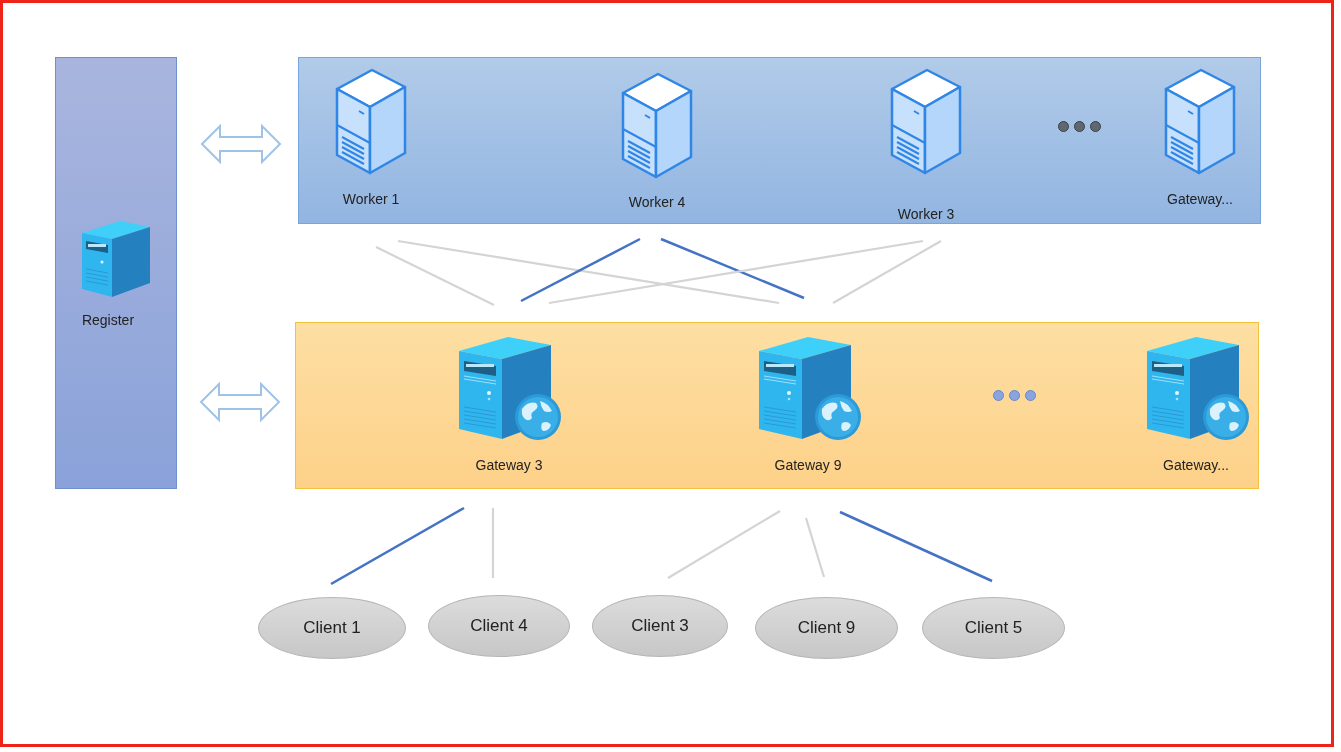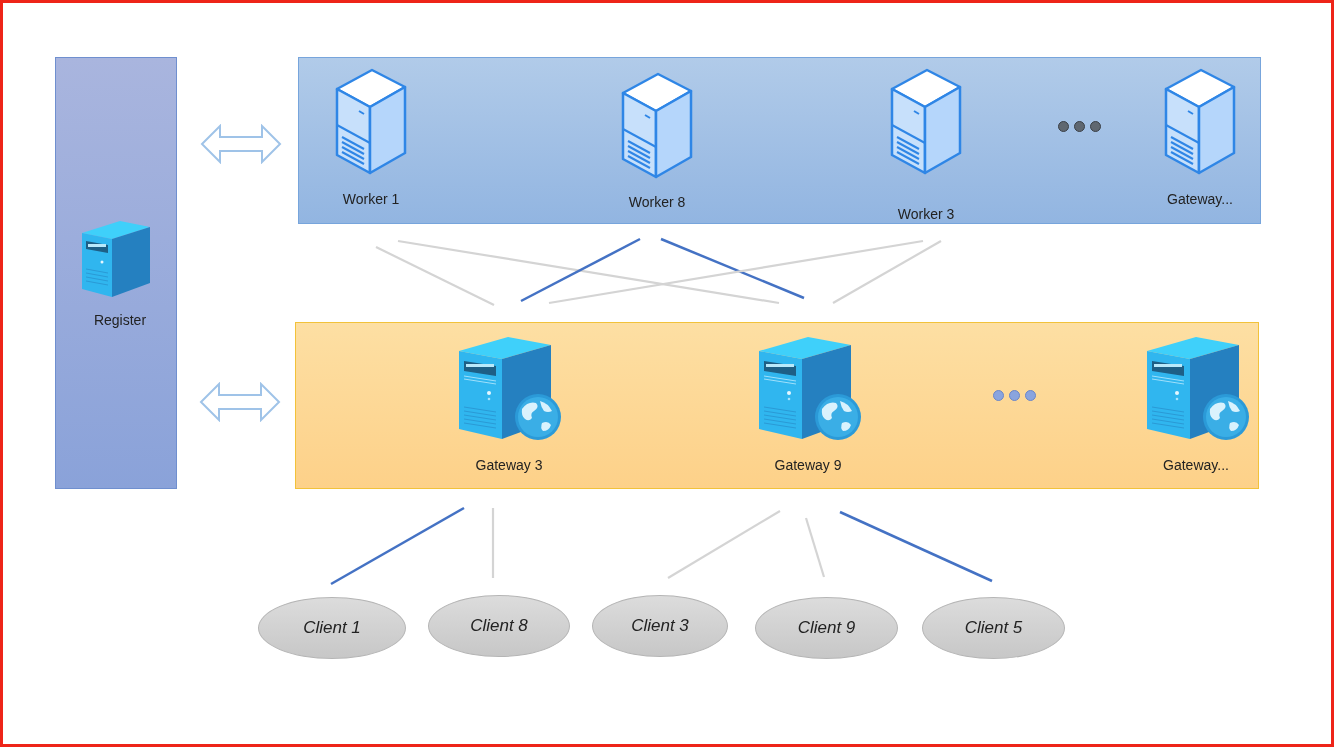--- a/index.html
+++ b/index.html
@@ -12,21 +12,21 @@
   .workers-panel { position:absolute; left:298px; top:57px; width:963px; height:167px;
            background:linear-gradient(#b1cbe9, #92b5e1); border:1px solid #77a5dc; box-sizing:border-box; }
   .gateways-panel { position:absolute; left:295px; top:322px; width:964px; height:167px;
            background:linear-gradient(#fddfa3, #fdd189); border:1px solid #f2c23a; box-sizing:border-box; }
   .label { position:absolute; font-size:14px; color:#222; white-space:nowrap; transform:translateX(-50%); }
   .icon { position:absolute; }
   .dots { position:absolute; display:flex; gap:5px; }
   .dots span { width:9px; height:9px; border-radius:50%; display:block; }
   .client { position:absolute; width:148px; height:62px; border-radius:50%;
            background:linear-gradient(#dcdcdc, #c7c7c7); border:1px solid #b5b5b5; box-sizing:border-box;
-           display:flex; align-items:center; justify-content:center; font-size:17px; color:#222;font-style:italic; }
+           display:flex; align-items:center; justify-content:center; font-size:17px; color:#222; }
   svg.links { position:absolute; left:0; top:0; }
 </style>
 </head>
 <body>
 
 <div class="frame"></div>
 
 <div class="register-panel"></div>
 <svg class="icon" style="left:80px;top:217px" width="72" height="82" viewBox="0 0 72 82">
   <polygon points="2,16 40,4 70,10 32,22" fill="#3fd0fa"></polygon>
@@ -35,21 +35,21 @@
   <polygon points="6,24 28,28 28,36 6,32" fill="#1e5f86"></polygon>
   <rect x="8" y="27" width="18" height="3" fill="#b9e9fb"></rect>
   <circle cx="22" cy="45" r="1.5" fill="#e6f7ff"></circle>
   <g stroke="#2a9ad6" stroke-width="1">
       <line x1="6" y1="52" x2="28" y2="56"></line>
       <line x1="6" y1="56" x2="28" y2="60"></line>
       <line x1="6" y1="60" x2="28" y2="64"></line>
       <line x1="6" y1="64" x2="28" y2="68"></line>
     </g>
 </svg>
-<div class="label" style="left:120px;top:312px">Register</div>
+<div class="label" style="left:108px;top:312px">Register</div>
 
 <svg class="icon" style="left:200px;top:124px" width="82" height="40" viewBox="0 0 82 40">
   <polygon points="2,20 20,2 20,13 62,13 62,2 80,20 62,38 62,27 20,27 20,38" fill="#fff" stroke="#9fc3e8" stroke-width="2"></polygon>
 </svg>
 <svg class="icon" style="left:199px;top:382px" width="82" height="40" viewBox="0 0 82 40">
   <polygon points="2,20 20,2 20,13 62,13 62,2 80,20 62,38 62,27 20,27 20,38" fill="#fff" stroke="#9fc3e8" stroke-width="2"></polygon>
 </svg>
 
 <div class="workers-panel"></div>
 
@@ -102,21 +102,21 @@
       <g stroke="#2f86e6" stroke-width="2">
         <line x1="8" y1="70" x2="30" y2="82"></line>
         <line x1="8" y1="75" x2="30" y2="87"></line>
         <line x1="8" y1="80" x2="30" y2="92"></line>
         <line x1="8" y1="85" x2="30" y2="97"></line>
       </g>
     </svg>
   </div>
 
 <div class="label" style="left:371px;top:191px">Worker 1</div>
-<div class="label" style="left:657px;top:194px">Worker 8</div>
+<div class="label" style="left:657px;top:194px">Worker 4</div>
 <div class="label" style="left:926px;top:206px">Worker 3</div>
 <div class="label" style="left:1200px;top:191px">Gateway...</div>
 
 <div class="dots" style="left:1058px;top:121px">
   <span style="background:#5f6770;border:1px solid #3a4047"></span>
     <span style="background:#5f6770;border:1px solid #3a4047"></span>
     <span style="background:#5f6770;border:1px solid #3a4047"></span>
 </div>
 
 <div class="gateways-panel"></div>
@@ -219,21 +219,21 @@
     <line x1="493" y1="508" x2="493" y2="578" stroke="#d4d4d4" stroke-width="2.2"></line>
     <line x1="780" y1="511" x2="668" y2="578" stroke="#d4d4d4" stroke-width="2.2"></line>
     <line x1="806" y1="518" x2="824" y2="577" stroke="#d4d4d4" stroke-width="2.2"></line>
     <line x1="840" y1="512" x2="992" y2="581" stroke="#4472c4" stroke-width="2.5"></line>
   </svg>
 
 <div class="client" style="left:258px;top:597px">
     <span>Client 1</span>
   </div>
 <div class="client" style="left:428px;top:595px;width:142px">
-    <span>Client 8</span>
+    <span>Client 4</span>
   </div>
 <div class="client" style="left:592px;top:595px;width:136px">
     <span>Client 3</span>
   </div>
 <div class="client" style="left:755px;top:597px;width:143px">
     <span>Client 9</span>
   </div>
 <div class="client" style="left:922px;top:597px;width:143px">
     <span>Client 5</span>
   </div>

